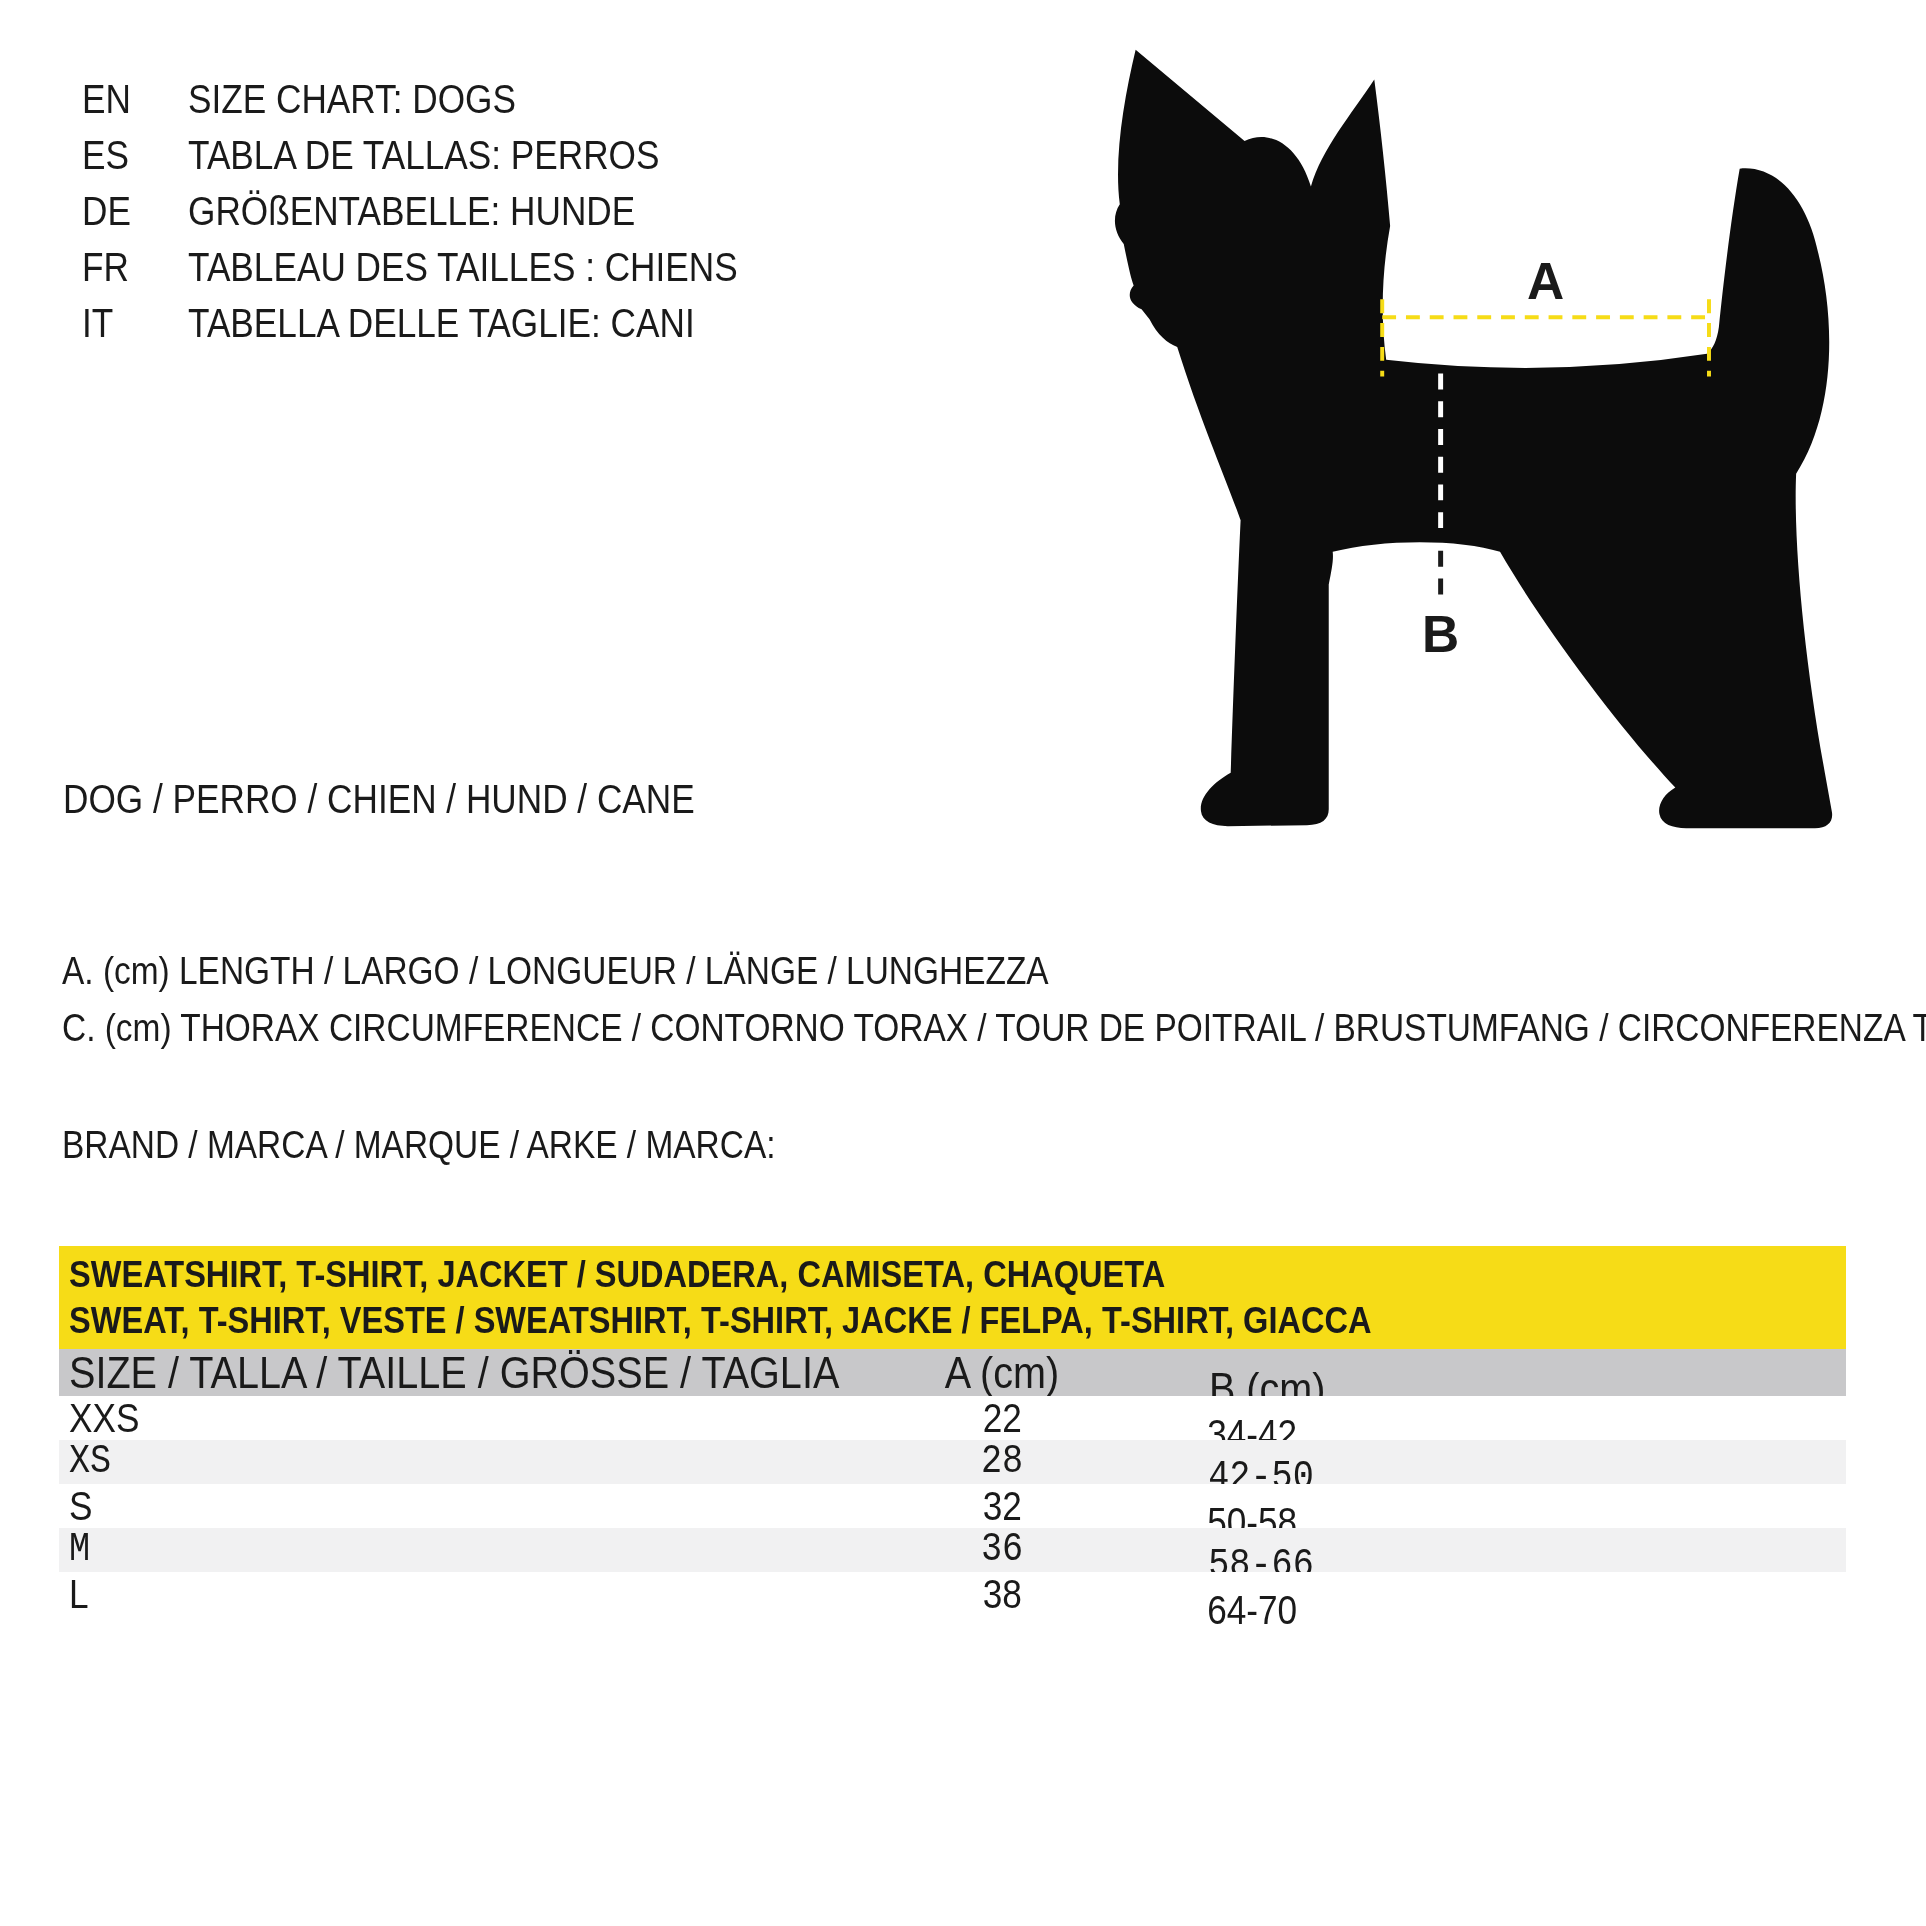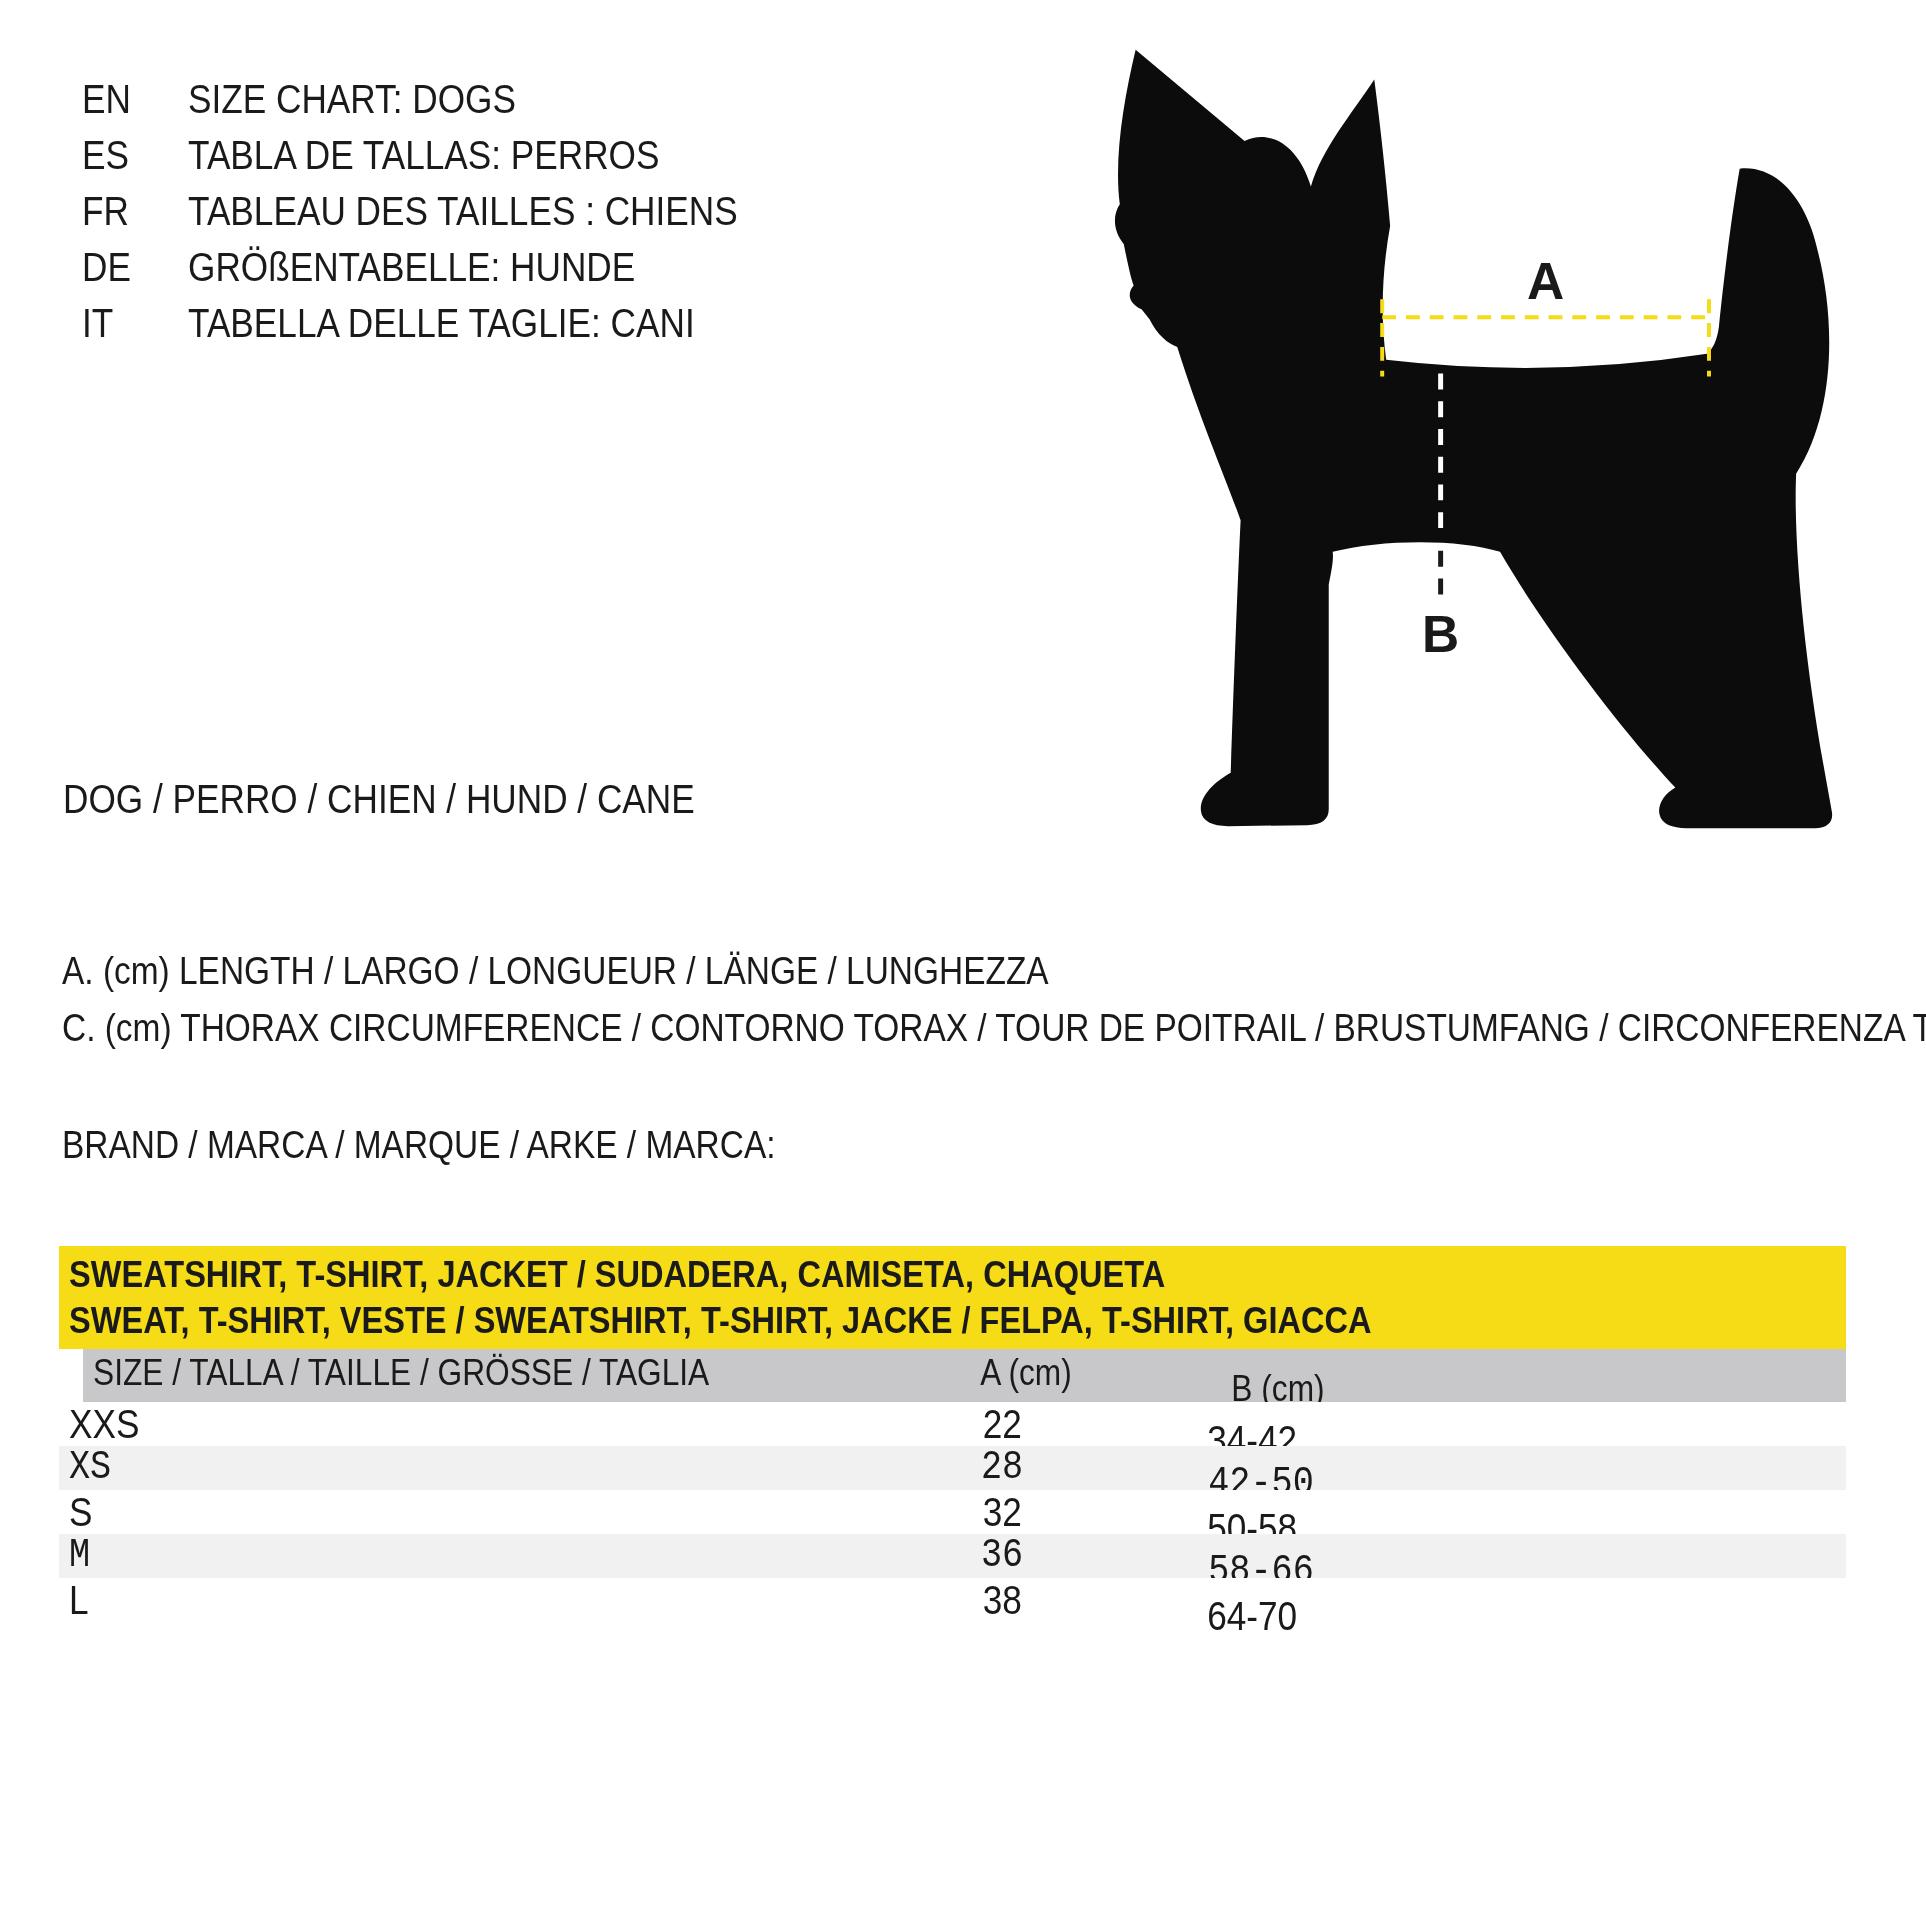--- a/index.html
+++ b/index.html
@@ -27,44 +27,44 @@
   
   .caption{position:absolute;left:63px;top:774px;height:50px;line-height:50px;font-size:40px;}
   .measures{position:absolute;left:62px;top:943px;}
   .measure-line{height:57px;line-height:57px;font-size:38px;}
   .brand{position:absolute;left:62px;top:1117px;height:57px;line-height:57px;font-size:38px;}
 
   
   .size-table{position:absolute;left:59px;top:1246px;width:1787px;}
   .band{background:var(--accent-yellow,#f6dc17);height:103px;padding:6px 0 0 10px;box-sizing:border-box;}
   .band-line{height:46px;line-height:46px;font-size:37px;font-weight:700;}
-  .thead{position:relative;background:var(--table-header-gray,#c8c8ca);height:53px;line-height:47px;font-size:36px;margin-left:24px;}
+  .thead{position:relative;background:var(--table-header-gray,#c8c8ca);height:47px;line-height:47px;font-size:45px;}
   .trow{position:relative;height:44px;line-height:44px;font-size:40px;background:#fff;}
   .trow.alt{background:var(--row-alt,#f1f1f2);font-family:Liberation Mono, monospace;}
   .c-size{position:absolute;left:10px;top:0;}
   .c-a{position:absolute;left:844px;width:198px;top:0;text-align:center;}
   .c-b{position:absolute;left:1142px;width:198px;top:16px;text-align:left;}
 </style>
 </head>
 <body>
 
 <div class="canvas">
 
   <div class="langs">
     <div class="lang-row">
       <span class="lang-code"><span class="cond">EN</span></span><span class="cond">SIZE CHART: DOGS</span>
     </div>
     <div class="lang-row">
       <span class="lang-code"><span class="cond">ES</span></span><span class="cond">TABLA DE TALLAS: PERROS</span>
     </div>
     <div class="lang-row">
-      <span class="lang-code"><span class="cond">FR</span></span><span class="cond">TABLEAU DES TAILLES : CHIENS</span>
+      <span class="lang-code"><span class="cond">DE</span></span><span class="cond">GRÖßENTABELLE: HUNDE</span>
     </div>
     <div class="lang-row">
-      <span class="lang-code"><span class="cond">DE</span></span><span class="cond">GRÖßENTABELLE: HUNDE</span>
+      <span class="lang-code"><span class="cond">FR</span></span><span class="cond">TABLEAU DES TAILLES : CHIENS</span>
     </div>
     <div class="lang-row">
       <span class="lang-code"><span class="cond">IT</span></span><span class="cond">TABELLA DELLE TAGLIE: CANI</span>
     </div>
   </div>
 
   <div class="dog-area">
     <svg viewBox="0 0 850 820" xmlns="http://www.w3.org/2000/svg">
       <path class="dog-fill" d="
         M52,20

